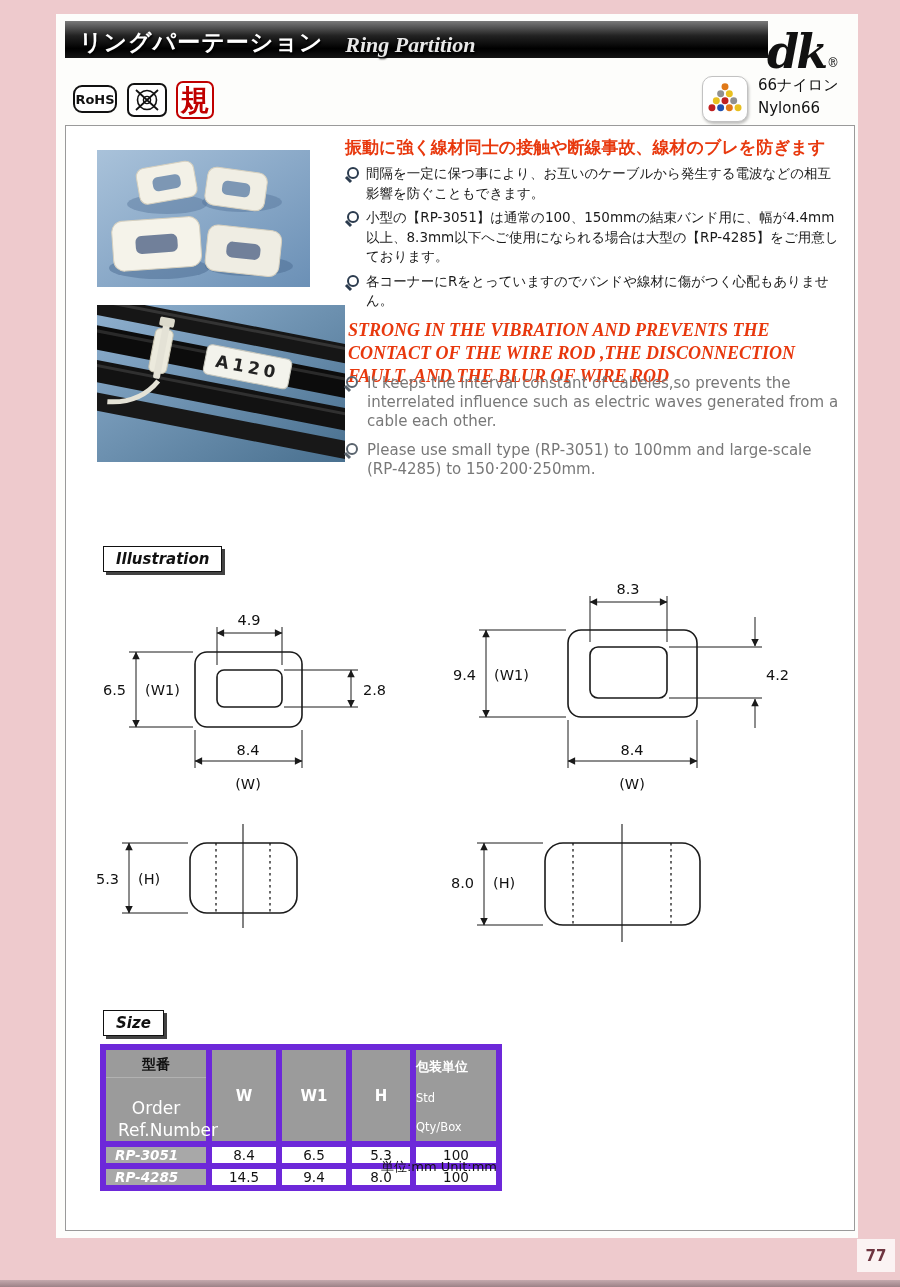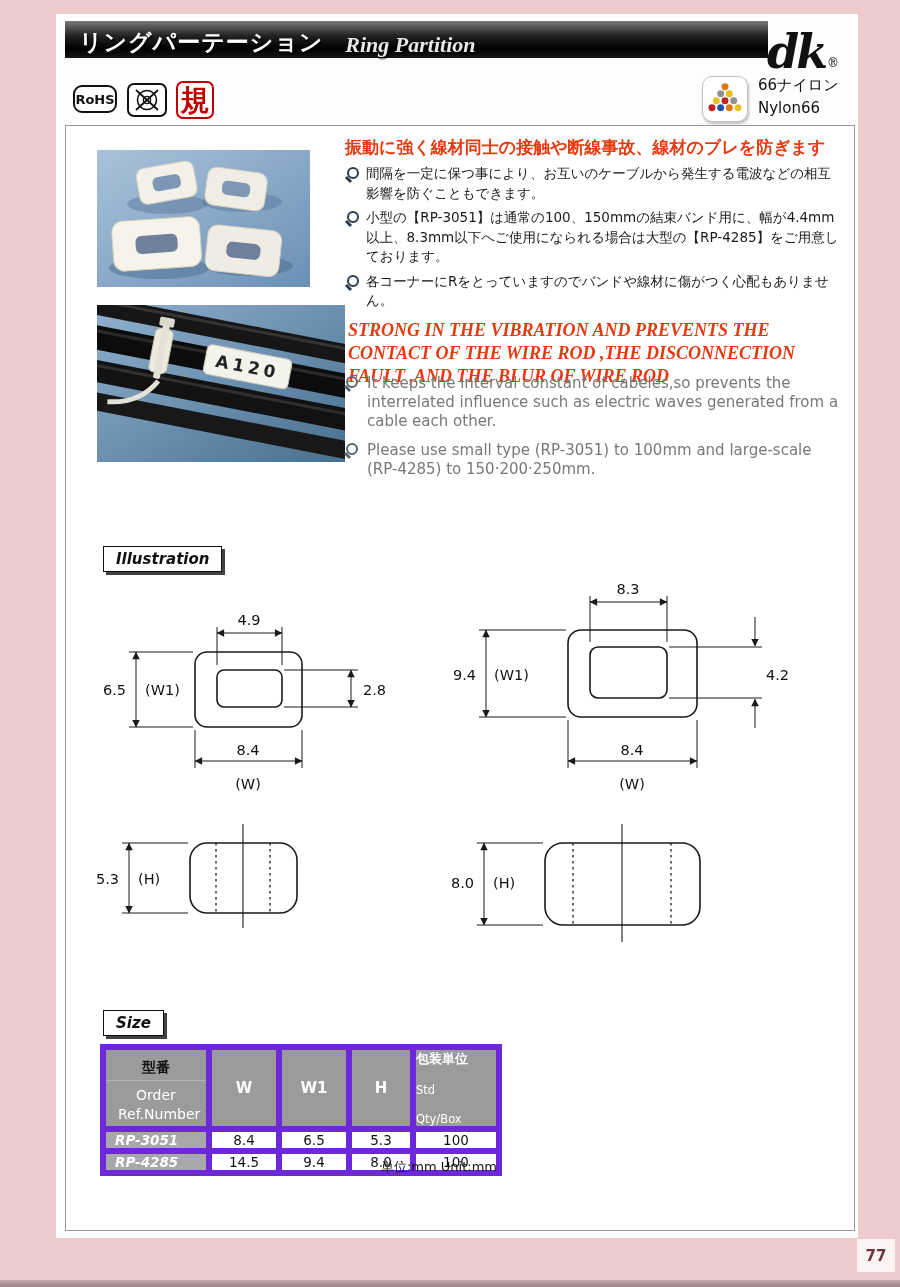--- a/index.html
+++ b/index.html
@@ -48,21 +48,21 @@
 .drawings line{stroke:#1a1a1a;stroke-width:1}
 .drawings .dotted{stroke-dasharray:2.5,3.5;stroke-width:1.3}
 .drawings .center{stroke-width:1.1}
 .drawings text{font-size:14.5px;fill:#111}
 
 .size-table{position:absolute;left:100px;top:1044px;border-collapse:collapse;background:#fff}
 .size-table th,.size-table td{border:6px solid #6d28d9}
 .size-table{border:2px solid #1a1a1a}
 .size-table th{background:#9b9b9b;height:70px;vertical-align:middle}
 .th-model-jp{height:28px;line-height:28px;color:#111;font-size:14px;font-weight:bold;border-bottom:1px solid #b2b2b2;text-align:center}
-.th-model-en{color:#fff;font-size:14px;font-weight:normal;line-height:1.3;width:76px;margin:5px auto 0;text-align:center}
+.th-model-en{color:#fff;font-size:17px;font-weight:normal;line-height:1.3;width:76px;margin:19px auto 0;text-align:center}
 .th-dim{color:#fff;font-size:15px;font-weight:bold;text-align:center}
 .th-pack{color:#fff;text-align:left}
 .th-pack .pj{font-size:13px;font-weight:bold}
 .th-pack .pe{font-size:11.5px;font-weight:normal;margin-top:15px}
 .size-table td{height:19px;text-align:center;font-size:13.5px;color:#111;background:#fff}
 .td-model{background:#a8a8a8 !important;color:#fff !important;font-weight:bold;font-style:italic;text-align:left !important;padding-left:9px}
 .unit-note{position:absolute;left:100px;top:1158px;width:397px;text-align:right;font-size:13px;color:#111}
 
 .page-num{position:absolute;left:857px;top:1239px;width:38px;height:33px;background:#fbf3f3;color:#6e3540;font-weight:bold;font-size:15px;display:flex;align-items:center;justify-content:center}
 </style>

